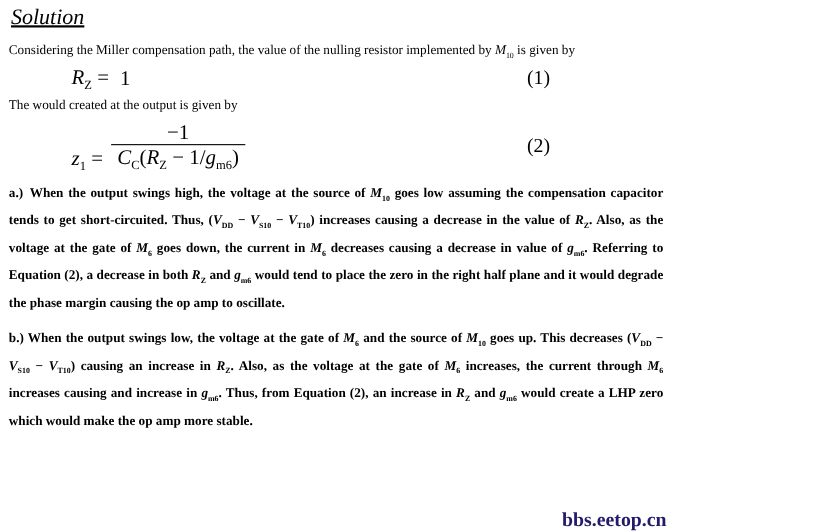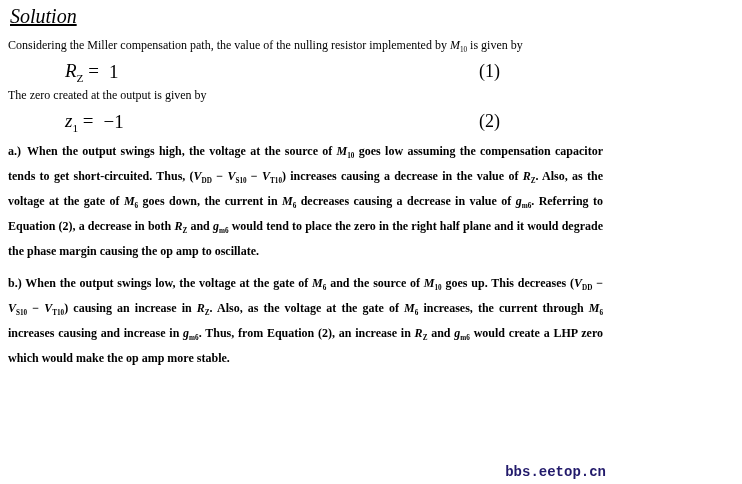--- a/index.html
+++ b/index.html
@@ -57,49 +57,50 @@
     position: absolute;
     right: 103px;
     top: 50%;
     transform: translateY(-50%);
     font-size: 18px;
   }
   .watermark {
     position: absolute;
     right: 4px;
     bottom: 2px;
-    font-family: Liberation Mono, monospace;
+    font-family: Liberation Serif, serif;
     font-weight: bold;
-    font-size: 14px;
+    font-size: 18px;
     line-height: 19px;
   }
 </style>
 </head>
 <body>
 
 <div class="page">
 
   <h1 class="heading">Solution</h1>
 
   <p class="para">Considering the Miller compensation path, the value of the nulling resistor implemented by <i>M</i><sub>10</sub> is given by</p>
 
   <div class="eq-row">
     <span class="lhs"><i>R</i><sub>Z</sub> =</span>
     <span class="frac">
       <span class="num">1</span>
     </span>
     <span class="eq-no">(1)</span>
   </div>
 
-  <p class="para">The zero created at the output is given by</p>
+  <p class="para">The would created at the output is given by</p>
 
   <div class="eq-row">
     <span class="lhs"><i>z</i><sub>1</sub> =</span>
     <span class="frac">
       <span class="num">−1</span>
+      <span class="den"><i>C</i><sub>C</sub>(<i>R</i><sub>Z</sub> − 1/<i>g</i><sub>m6</sub>)</span>
     </span>
     <span class="eq-no">(2)</span>
   </div>
 
   <p class="para body-para">a.) When the output swings high, the voltage at the source of <i>M</i><sub>10</sub> goes low assuming the compensation capacitor tends to get short-circuited. Thus, (<i>V</i><sub>DD</sub> − <i>V</i><sub>S10</sub> − <i>V</i><sub>T10</sub>) increases causing a decrease in the value of <i>R</i><sub>Z</sub>. Also, as the voltage at the gate of <i>M</i><sub>6</sub> goes down, the current in <i>M</i><sub>6</sub> decreases causing a decrease in value of <i>g</i><sub>m6</sub>. Referring to Equation (2), a decrease in both <i>R</i><sub>Z</sub> and <i>g</i><sub>m6</sub> would tend to place the zero in the right half plane and it would degrade the phase margin causing the op amp to oscillate.</p>
 
   <p class="para body-para">b.) When the output swings low, the voltage at the gate of <i>M</i><sub>6</sub> and the source of <i>M</i><sub>10</sub> goes up. This decreases (<i>V</i><sub>DD</sub> − <i>V</i><sub>S10</sub> − <i>V</i><sub>T10</sub>) causing an increase in <i>R</i><sub>Z</sub>. Also, as the voltage at the gate of <i>M</i><sub>6</sub> increases, the current through <i>M</i><sub>6</sub> increases causing and increase in <i>g</i><sub>m6</sub>. Thus, from Equation (2), an increase in <i>R</i><sub>Z</sub> and <i>g</i><sub>m6</sub> would create a LHP zero which would make the op amp more stable.</p>
 
   <div class="watermark" style="color: rgb(34, 26, 107);">bbs.eetop.cn</div>
 

